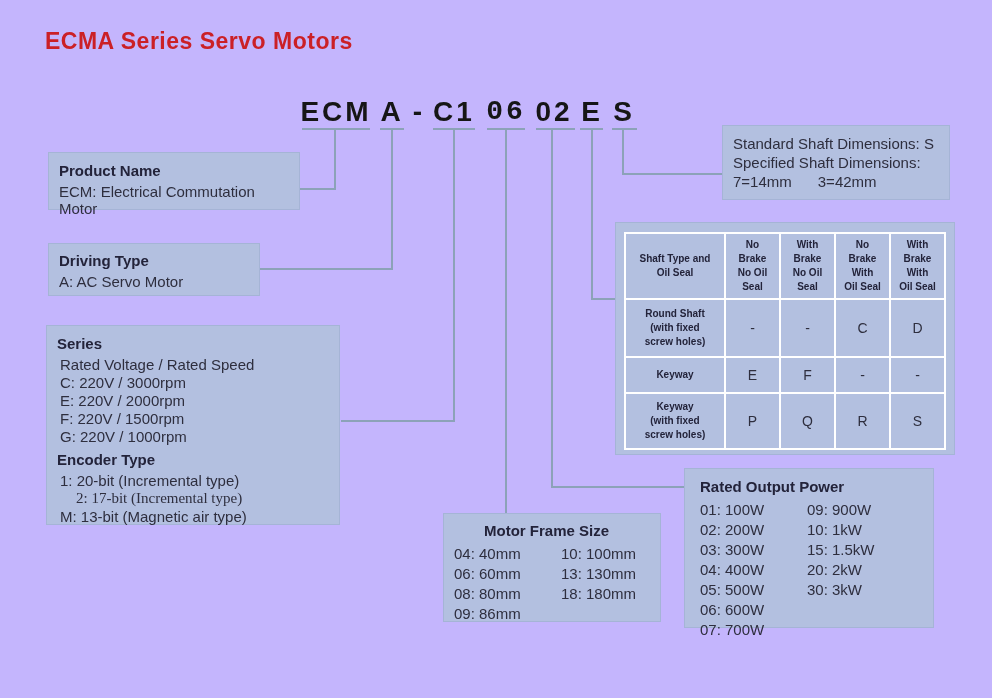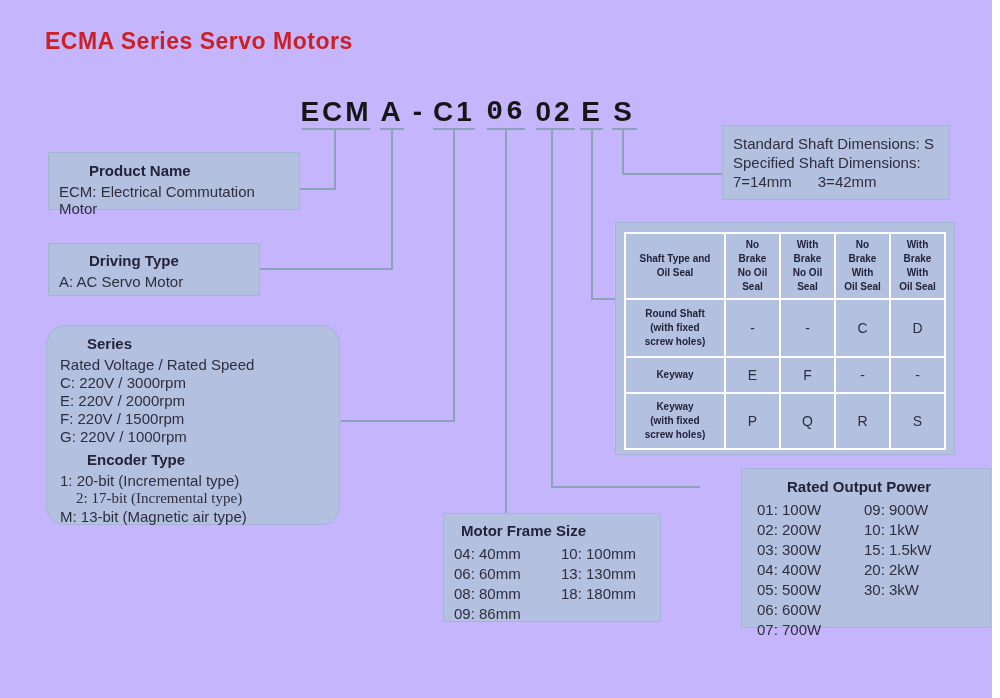--- a/index.html
+++ b/index.html
@@ -14,21 +14,21 @@
   .model-seg{
     position:absolute;top:96px;height:32px;font-size:28px;font-weight:bold;color:#161616;
     letter-spacing:3px;text-align:center;line-height:32px;white-space:nowrap;
   }
   .hline{position:absolute;height:2px;background:#8ca2b8;}
   .vline{position:absolute;width:2px;background:#8ca2b8;}
   .box{
     position:absolute;background:#b3c0e0;border:1px solid #a5b4d6;box-sizing:border-box;
     font-size:15px;line-height:17px;color:#2e2e3e;
   }
-  .box .hd{font-weight:bold;color:#23233a;margin-bottom:4px;margin-left:30px;}
+  .box .hd{font-weight:bold;color:#23233a;margin-bottom:4px;}
   .box .ln{margin:1px 0;}
   .cols{display:flex;gap:9px;}
   .cols .c1{width:98px;}
   .cols .c2{flex:1;}
   .cols .ln{margin:0 0 2px 0;line-height:18px;}
   
   .tbl-wrap{padding:0;}
   .tbl-wrap table{
     position:absolute;left:8px;top:9px;border-collapse:separate;border-spacing:2px;
     background:#ffffff;table-layout:fixed;
@@ -89,51 +89,51 @@
   <div class="box" style="left:48px;top:152px;width:252px;height:58px;padding:9px 10px;">
     <div class="hd">Product Name</div>
     <div class="ln">ECM: Electrical Commutation Motor</div>
   </div>
 
   <div class="box" style="left:48px;top:243px;width:212px;height:53px;padding:8px 10px;">
     <div class="hd">Driving Type</div>
     <div class="ln">A: AC Servo Motor</div>
   </div>
 
-  <div class="box" style="left:46px;top:325px;width:294px;height:200px;padding:9px 10px;border-radius:19px;">
+  <div class="box" style="left:46px;top:325px;width:294px;height:200px;padding:9px 10px;">
     <div class="hd">Series</div>
     <div class="ln" style="margin-left:3px;">Rated Voltage / Rated Speed</div>
     <div class="ln" style="margin-left:3px;">C: 220V / 3000rpm</div>
     <div class="ln" style="margin-left:3px;">E: 220V / 2000rpm</div>
     <div class="ln" style="margin-left:3px;">F: 220V / 1500rpm</div>
     <div class="ln" style="margin-left:3px;">G: 220V / 1000rpm</div>
     <div class="hd" style="margin-top:6px;">Encoder Type</div>
     <div class="ln" style="margin-left:3px;">1: 20-bit (Incremental type)</div>
     <div class="ln" style="margin-left:19px;font-family:Liberation Serif, serif;">2: 17-bit (Incremental type)</div>
     <div class="ln" style="margin-left:3px;">M: 13-bit (Magnetic air type)</div>
   </div>
 
   <div class="box" style="left:443px;top:513px;width:218px;height:109px;padding:8px 10px;">
-    <div class="hd" style="margin-left:7px;margin-bottom:6px;">Motor Frame Size</div>
+    <div class="hd" style="margin-left:30px;margin-bottom:6px;">Motor Frame Size</div>
     <div class="cols">
       <div class="c1">
         <div class="ln">04: 40mm</div>
         <div class="ln">06: 60mm</div>
         <div class="ln">08: 80mm</div>
         <div class="ln">09: 86mm</div>
       </div>
       <div class="c2">
         <div class="ln">10: 100mm</div>
         <div class="ln">13: 130mm</div>
         <div class="ln">18: 180mm</div>
       </div>
     </div>
   </div>
 
-  <div class="box" style="left:741px;top:468px;width:250px;height:160px;padding:9px 15px;">
+  <div class="box" style="left:684px;top:468px;width:250px;height:160px;padding:9px 15px;">
     <div class="hd" style="margin-bottom:6px;">Rated Output Power</div>
     <div class="cols">
       <div class="c1">
         <div class="ln">01: 100W</div>
         <div class="ln">02: 200W</div>
         <div class="ln">03: 300W</div>
         <div class="ln">04: 400W</div>
         <div class="ln">05: 500W</div>
         <div class="ln">06: 600W</div>
         <div class="ln">07: 700W</div>

